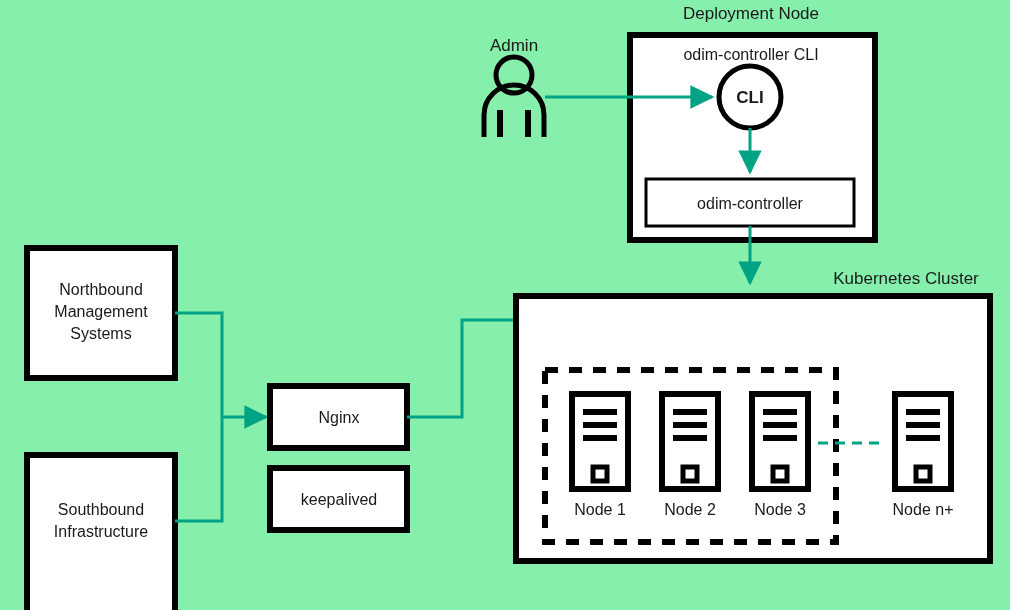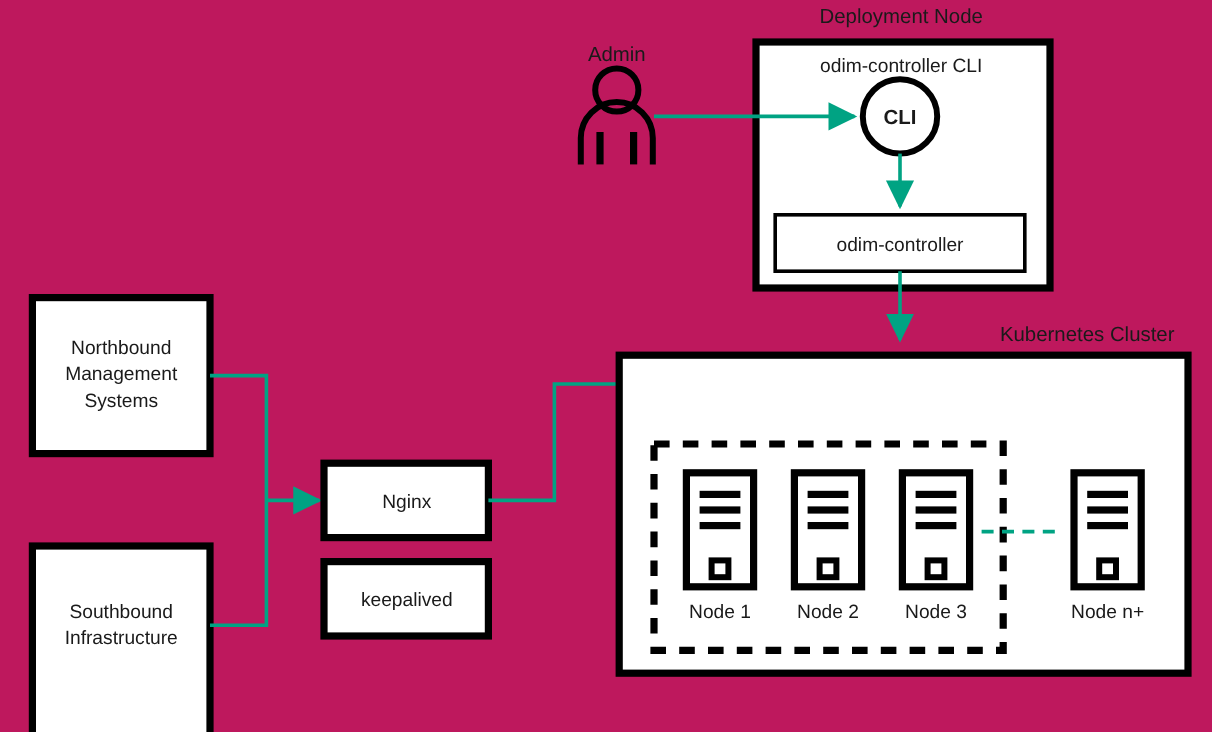--- a/index.html
+++ b/index.html
@@ -11,21 +11,21 @@
   body {
     width: 1010px;
     height: 610px;
     overflow: hidden;
     font-family: "Liberation Sans", sans-serif;
   }
   #diagram-root {
     position: relative;
     width: 1010px;
     height: 610px;
-    background: #be185d;
+    background: #86efac;
   }
   svg.diagram-canvas {
     display: block;
     width: 1010px;
     height: 610px;
   }
   text {
     font-family: "Liberation Sans", sans-serif;
     fill: #1a1a1a;
   }

